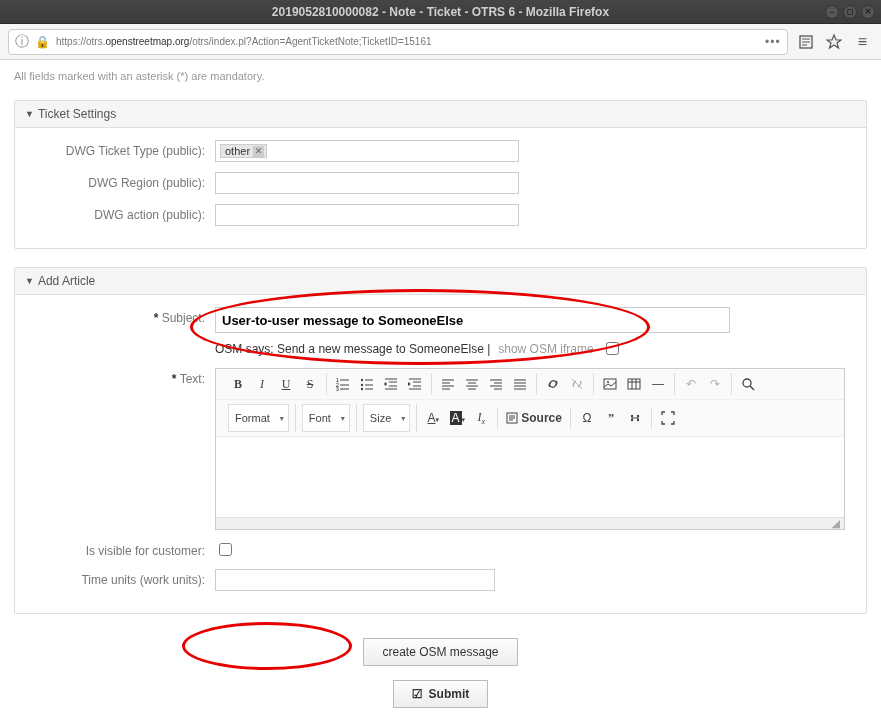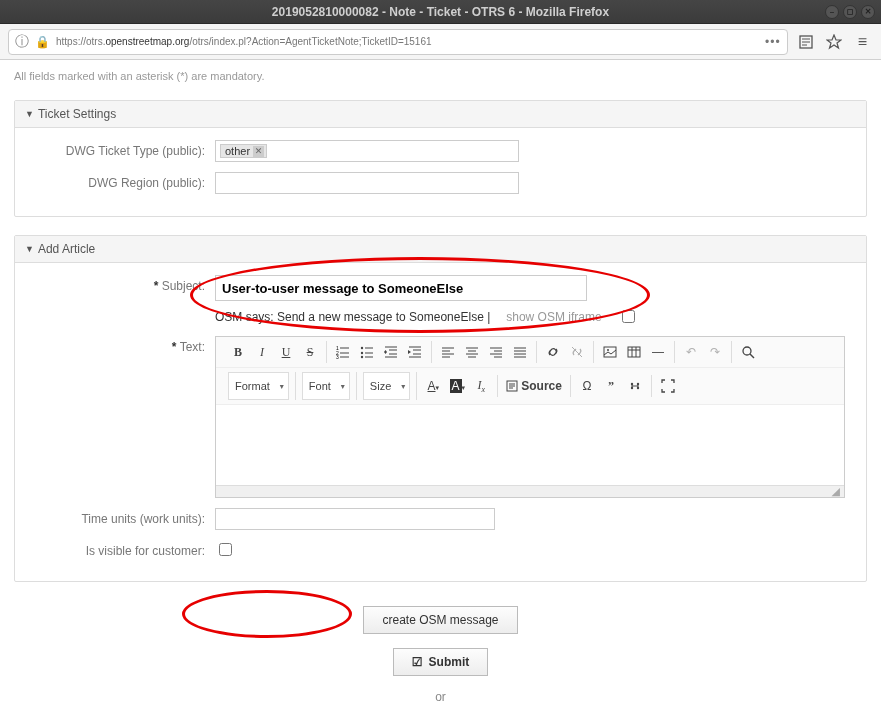--- a/index.html
+++ b/index.html
@@ -142,34 +142,34 @@
   .tag .x { background: #ccc; color: #666; width: 11px; height: 11px; font-size: 9px; display: flex; align-items: center; justify-content: center; cursor: pointer; }
   .text-input {
     width: 360px;
     height: 22px;
     border: 1px solid #ccc;
     padding: 0 4px;
     font-size: 12px;
     font-family: inherit;
   }
   .subject-input {
-    width: 372px;
+    width: 515px;
     height: 26px;
     border: 1px solid #ccc;
     padding: 0 6px;
     font-size: 13px;
     font-weight: bold;
   }
   .osm-hint {
     margin-top: 6px;
     font-size: 12px;
     color: #333;
     display: flex;
     align-items: center;
-    gap: 16px;
+    gap: 8px;
   }
   .osm-hint .link { color: #999; cursor: pointer; }
   .richedit {
     width: 630px;
     border: 1px solid #ccc;
   }
   .toolbar-row {
     display: flex;
     align-items: center;
     padding: 4px 6px;
@@ -319,20 +319,26 @@
             </span>
           </div>
         </div>
       </div>
       <div class="form-row">
         <div class="form-label">DWG Region (public):</div>
         <div class="form-field">
           <div class="tag-input"></div>
         </div>
       </div>
+      <div class="form-row">
+        <div class="form-label">DWG action (public):</div>
+        <div class="form-field">
+          <div class="tag-input"></div>
+        </div>
+      </div>
     </div>
   </div>
 
   <div class="widget rel">
     <div class="widget-header">
       <span class="caret">▼</span>
       <span>Add Article</span>
     </div>
     <div class="widget-body rel">
 
@@ -542,30 +548,30 @@
                   </div>
               </div>
             </div>
             <div class="edit-area"></div>
             <div class="resize-handle">◢</div>
           </div>
         </div>
       </div>
 
       <div class="form-row">
+        <div class="form-label">Is visible for customer:</div>
+        <div class="form-field">
+          <input type="checkbox" class="checkbox-plain" style="">
+        </div>
+      </div>
+
+      <div class="form-row">
         <div class="form-label">Time units (work units):</div>
         <div class="form-field">
           <input class="text-input" style="width: 280px;">
-        </div>
-      </div>
-
-      <div class="form-row">
-        <div class="form-label">Is visible for customer:</div>
-        <div class="form-field">
-          <input type="checkbox" class="checkbox-plain" style="">
         </div>
       </div>
     </div>
   </div>
 
   <div class="footer-actions rel">
     <div class="annot" style="left:168px; top:-16px; width:170px; height:48px;"></div>
     <div class="btn">
       <span>create OSM message</span>
     </div>

